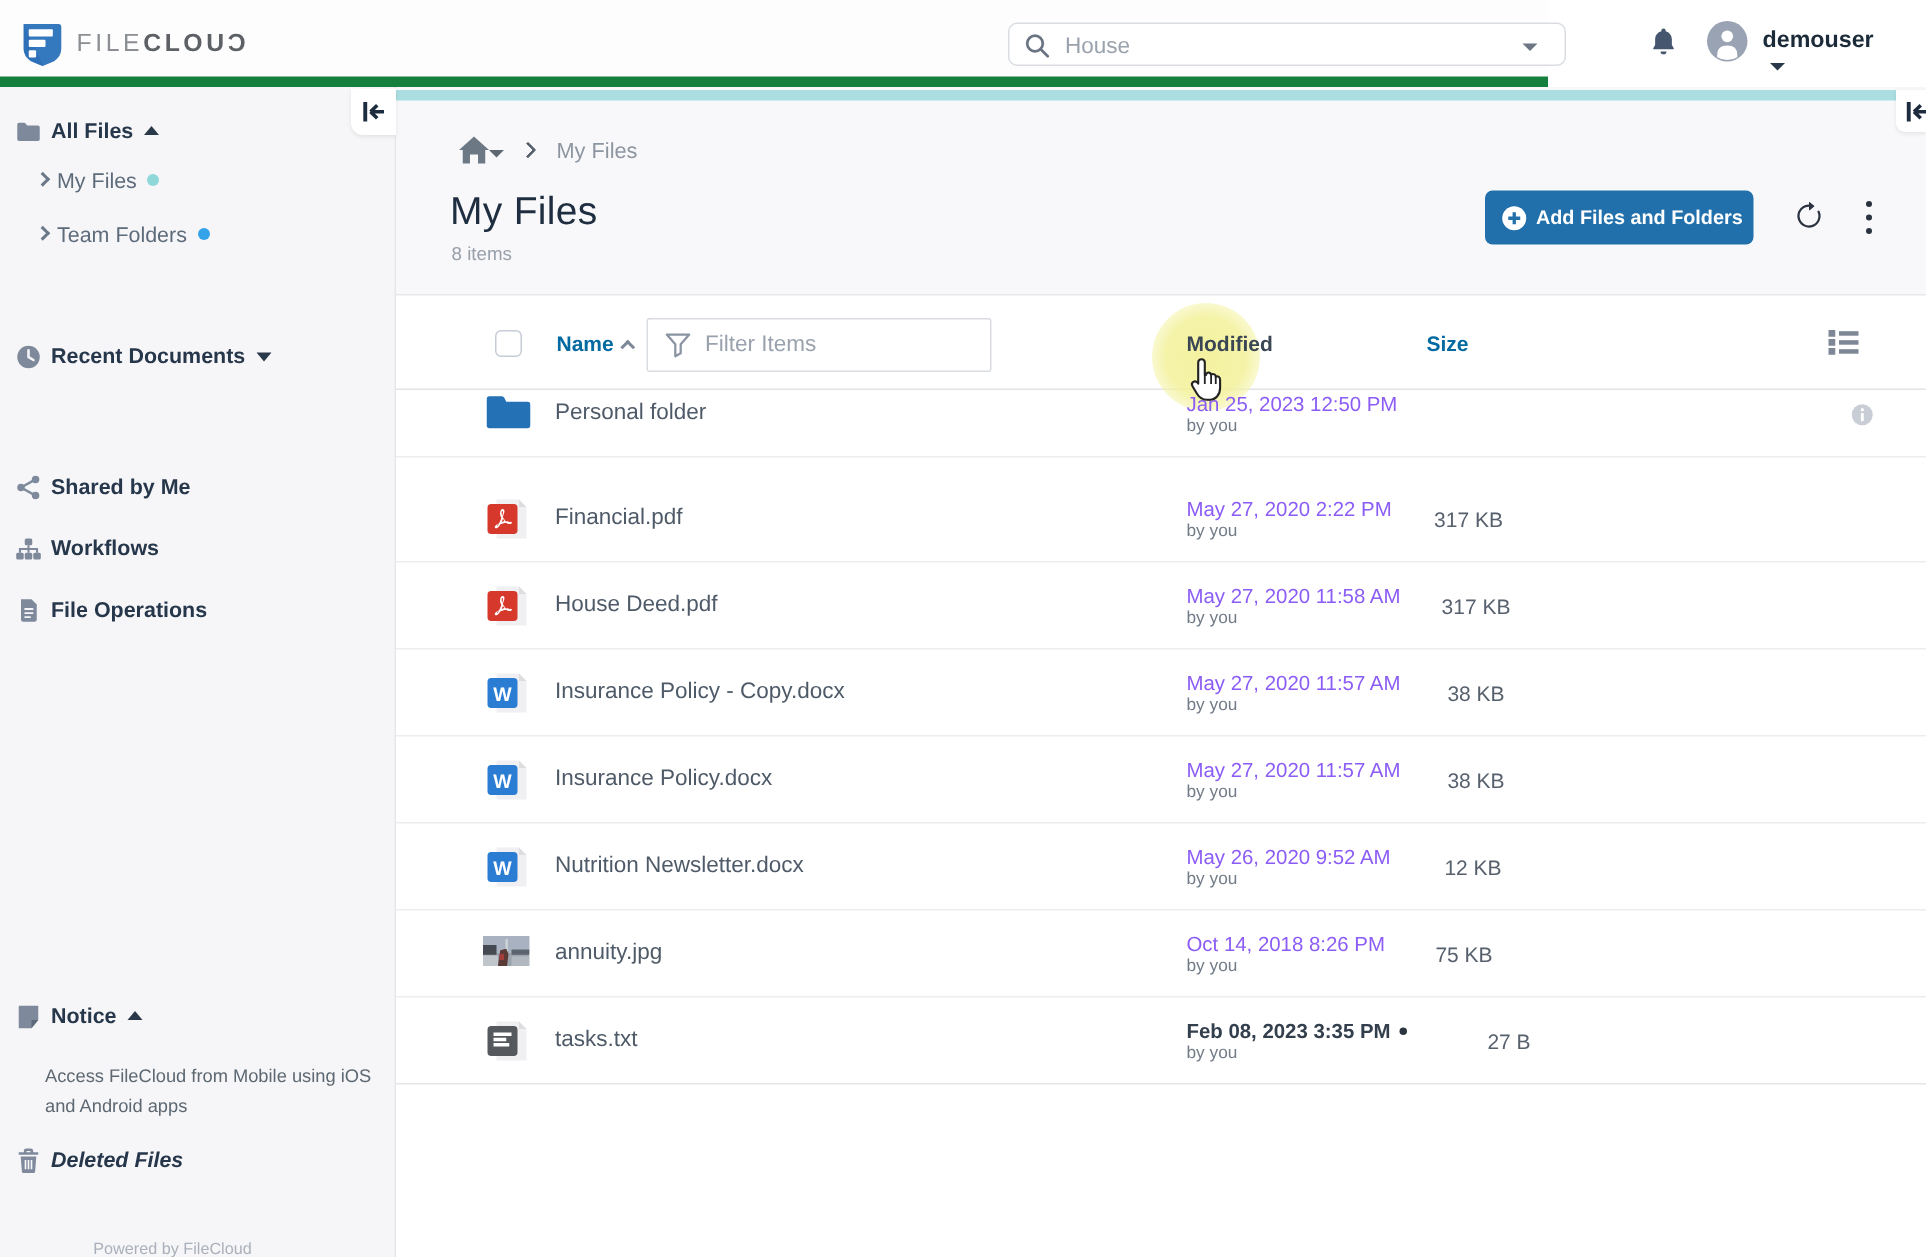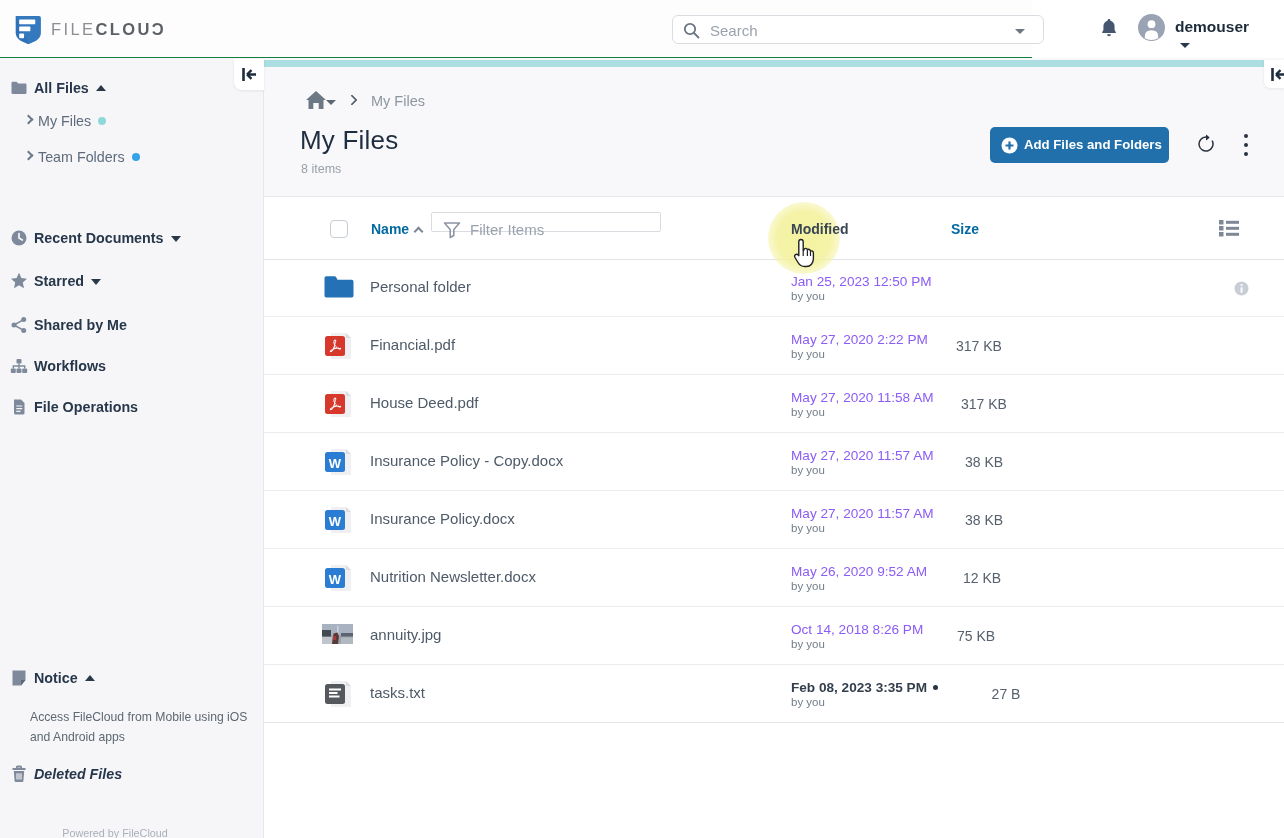--- a/index.html
+++ b/index.html
@@ -1,18 +1,18 @@
 <!DOCTYPE html>
 <html><head>
 <meta charset="utf-8">
 <style>
 * { margin:0; padding:0; box-sizing:border-box; }
 html,body { width:1284px; height:838px; overflow:hidden; font-family:"Liberation Sans", sans-serif; background:#fff; }
 
-#topbar { position:absolute; left:0; top:0; width:1032px; height:58px; background:#fdfdfe; border-bottom:1px solid #15803d; z-index:30; }
+#topbar { position:absolute; left:0; top:0; width:1032px; height:58px; background:#fdfdfe; border-bottom:7px solid #15803d; z-index:30; }
 #logo { position:absolute; left:15px; top:12px; }
 #logotext { position:absolute; left:51px; top:20px; font-size:16.5px; letter-spacing:2.4px; color:#8b8e93; font-weight:400; }
 #logotext b { color:#5d6166; font-weight:700; }
 #searchbox { position:absolute; left:672px; top:15px; width:372px; height:29px; background:#fff; border:1px solid #d9dde2; border-radius:6px; }
 #searchbox .mag { position:absolute; left:10px; top:6px; }
 #searchbox .ph { position:absolute; left:37px; top:6px; font-size:15px; color:#9aa2ad; }
 #searchbox .car { position:absolute; right:18px; top:13px; width:0; height:0; border-left:5px solid transparent; border-right:5px solid transparent; border-top:5px solid #6d7682; }
 #bell { position:absolute; left:1100px; top:17px; }
 #avatar { position:absolute; left:1138px; top:14px; width:27px; height:27px; border-radius:50%; background:#9aa3b3; overflow:hidden; }
 #uname { position:absolute; left:1175px; top:18px; font-size:15.5px; font-weight:700; color:#1c2b3a; }
@@ -48,21 +48,21 @@
 #refresh { position:absolute; left:932px; top:76px; }
 #kebab { position:absolute; left:980px; top:76px; width:4px; }
 #kebab i { display:block; width:4px; height:4px; border-radius:50%; background:#29323e; margin-bottom:5px; }
 
 #table { position:absolute; left:0; top:138px; width:1020px; height:642px; background:#fff; border-top:1px solid #e8e8eb; }
 #thead { position:absolute; left:0; top:0; width:1020px; height:63px; border-bottom:1px solid #e3e3e7; }
 #cb { position:absolute; left:66px; top:23px; width:18px; height:18px; border:1.5px solid #c6ccd6; border-radius:4px; background:#fff; }
 .hlabel { position:absolute; top:24px; font-size:14px; font-weight:700; color:#0369a1; }
 #h-name { left:107px; }
 #h-sort { position:absolute; left:151px; top:31px; width:7px; height:7px; border-top:2px solid #7d8795; border-left:2px solid #7d8795; transform:rotate(45deg); }
-#filter { position:absolute; left:167px; top:15px; width:230px; height:20px; border:1px solid #d9dce1; border-radius:2px; background:#fff; }
+#filter { position:absolute; left:167px; top:15px; width:230px; height:36px; border:1px solid #d9dce1; border-radius:2px; background:#fff; }
 #filter .ph { position:absolute; left:38px; top:8px; font-size:15px; color:#9aa2ad; }
 #h-mod { left:527px; color:#3a4654; }
 #h-size { left:687px; }
 #listic { position:absolute; left:954px; top:20px; }
 
 .row { position:absolute; left:0; width:1020px; height:58px; border-bottom:1px solid #ededf0; }
 .row .icon { position:absolute; left:60px; top:14px; width:30px; height:30px; }
 .row .nm { position:absolute; left:106px; top:19px; font-size:15px; color:#4e5a68; }
 .row .dt { position:absolute; left:527px; top:14.5px; font-size:13.6px; color:#8b5cf6; white-space:nowrap; }
 .row .by { position:absolute; left:527px; top:31px; font-size:11.5px; color:#727c88; }
@@ -81,21 +81,21 @@
     <rect x="6" y="7" width="23" height="7" rx="1" fill="#fff"></rect>
     <rect x="6" y="17" width="16" height="7" rx="1" fill="#fff"></rect>
     <rect x="6" y="27" width="7" height="7" rx="1" fill="#fff"></rect>
   </svg>
   <div id="logotext">FILE<b>CLOUƆ</b></div>
   <div id="searchbox">
     <svg class="mag" width="17" height="17" viewBox="0 0 17 17">
         <circle cx="7" cy="7" r="5.2" fill="none" stroke="#6a7482" stroke-width="1.8"></circle>
         <line x1="11" y1="11" x2="15.5" y2="15.5" stroke="#6a7482" stroke-width="1.8" stroke-linecap="round"></line>
       </svg>
-    <span class="ph">Search</span>
+    <span class="ph">House</span>
     <span class="car"></span>
   </div>
   <svg id="bell" width="18" height="21" viewBox="0 0 20 22">
     <path d="M10 1.5 C10.9 1.5 11.6 2.2 11.6 3.1 L11.6 3.6 C14.3 4.3 16.2 6.7 16.2 9.6 L16.2 13.8 L17.6 16.2 Q18 17 17.1 17 L2.9 17 Q2 17 2.4 16.2 L3.8 13.8 L3.8 9.6 C3.8 6.7 5.7 4.3 8.4 3.6 L8.4 3.1 C8.4 2.2 9.1 1.5 10 1.5 Z" fill="#46566e"></path>
     <path d="M7.8 18.5 L12.2 18.5 A2.2 2.2 0 0 1 7.8 18.5 Z" fill="#46566e"></path>
   </svg>
   <div id="avatar">
     <svg width="27" height="27" viewBox="0 0 27 27">
         <circle cx="13.5" cy="10.2" r="3.9" fill="#fff"></circle>
         <path d="M6.8 22.5 Q6.8 16.3 13.5 16.3 Q20.2 16.3 20.2 22.5 L20.2 24.2 Q17.5 26 13.5 26 Q9.5 26 6.8 24.2 Z" fill="#fff"></path>
@@ -118,26 +118,20 @@
   <div class="nav" style="top:88px;">
       <span class="chev"></span>
       <span class="tx sub" style="left:38px;">Team Folders<span class="dot" style="background:#35a3e8;"></span></span>
     </div>
   <div class="nav" style="top:169px;">
     <svg class="ic" width="18" height="18" viewBox="0 0 18 18">
         <circle cx="9" cy="9" r="7.5" fill="#7e8a9c"></circle>
         <path d="M9 4.5 L9 9 L12.3 11" stroke="#f6f6f8" stroke-width="1.7" fill="none" stroke-linecap="round"></path>
       </svg>
     <span class="tx">Recent Documents<span class="cardn"></span></span>
-  </div>
-  <div class="nav" style="top:212px;">
-    <svg class="ic" width="18" height="18" viewBox="0 0 18 18">
-        <path d="M9 0.8 L11.4 6 L17 6.7 L12.8 10.5 L14 16.2 L9 13.3 L4 16.2 L5.2 10.5 L1 6.7 L6.6 6 Z" fill="#7e8a9c"></path>
-      </svg>
-    <span class="tx">Starred<span class="cardn"></span></span>
   </div>
   <div class="nav" style="top:256px;">
     <svg class="ic" width="18" height="18" viewBox="0 0 18 18">
         <circle cx="13.7" cy="3.6" r="2.5" fill="#7e8a9c"></circle>
         <circle cx="4" cy="9" r="2.5" fill="#7e8a9c"></circle>
         <circle cx="13.7" cy="14.4" r="2.5" fill="#7e8a9c"></circle>
         <path d="M4 9 L13.7 3.6 M4 9 L13.7 14.4" stroke="#7e8a9c" stroke-width="1.6"></path>
       </svg>
     <span class="tx">Shared by Me</span>
   </div>
@@ -235,21 +229,21 @@
             <rect x="1" y="3" width="4.5" height="4.5"></rect>
             <rect x="8" y="3.8" width="13" height="3"></rect>
             <rect x="1" y="9" width="4.5" height="4.5"></rect>
             <rect x="8" y="9.8" width="13" height="3"></rect>
             <rect x="1" y="15" width="4.5" height="4.5"></rect>
             <rect x="8" y="15.8" width="13" height="3"></rect>
           </g>
         </svg>
     </div>
 
-    <div class="row" style="top:62px;">
+    <div class="row" style="top:50px;">
       <svg class="icon" width="30" height="30" viewBox="0 0 30 30">
           <path d="M0.5 5 Q0.5 3.2 2.3 3.2 L10.5 3.2 Q11.7 3.2 12.2 4.2 L13.5 6.8 L27.7 6.8 Q29.5 6.8 29.5 8.6 L29.5 22.7 Q29.5 24.5 27.7 24.5 L2.3 24.5 Q0.5 24.5 0.5 22.7 Z" fill="#2471b5"></path>
         </svg>
       <span class="nm">Personal folder</span>
       <span class="dt">Jan 25, 2023 12:50 PM</span>
         <span class="by">by you</span>
       <svg style="position:absolute; left:970px; top:22px;" width="15" height="15" viewBox="0 0 15 15">
           <circle cx="7.5" cy="7.5" r="7" fill="#c9ced6"></circle>
           <rect x="6.6" y="3.2" width="1.9" height="1.9" rx="0.5" fill="#fff"></rect>
           <rect x="6.6" y="6.3" width="1.9" height="5.5" rx="0.5" fill="#fff"></rect>

